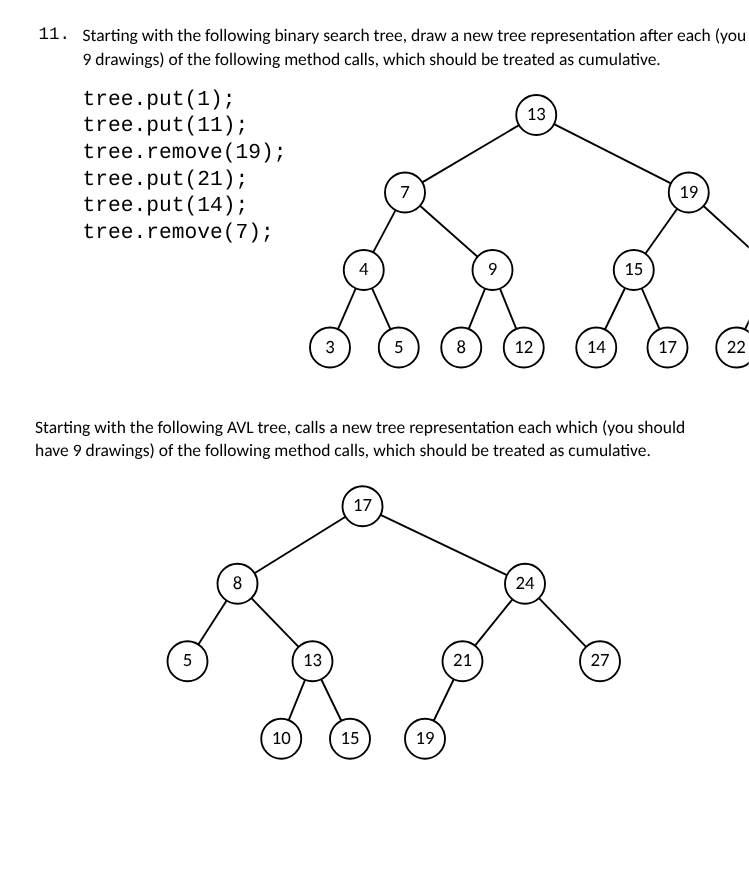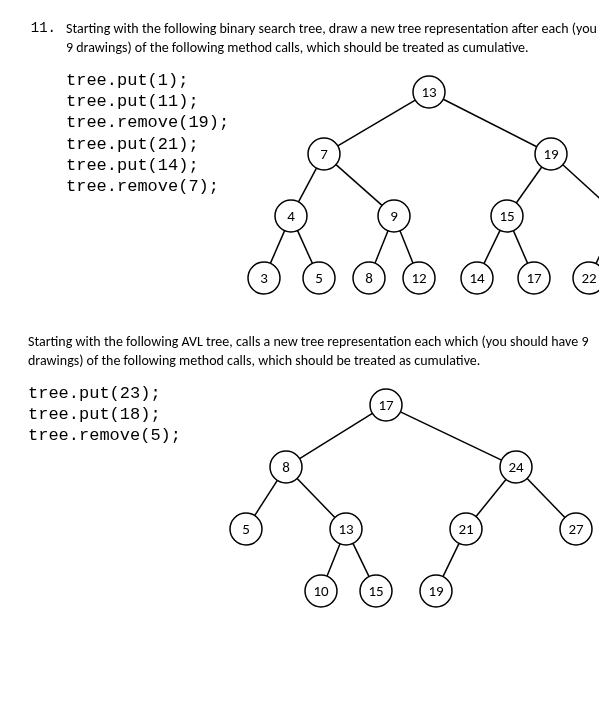--- a/index.html
+++ b/index.html
@@ -115,23 +115,20 @@
     </div>
   </div>
 </div>
 
 <div class="problem">
   <div class="body-col">
     <p class="prompt">
       <span>Starting with the following AVL tree, calls a new tree representation </span><span class="underline">each</span><span> </span><span class="underline">which</span><span> (you should have 9 drawings) of the following method calls, which should be treated as cumulative.</span>
     </p>
     <div class="content-row">
-      <div class="code">tree.put(23);
-tree.put(18);
-tree.remove(5);</div>
       <div class="tree">
         <svg id="svg12" width="430" height="235">
             <line x1="191.40155693260192" y1="32.43103470178681" x2="118.59844306739807" y2="77.5689652982132" stroke="#000" stroke-width="1.5"></line>
             <line x1="219.4416588992552" y1="30.88756039810633" x2="320.55834110074477" y2="79.11243960189367" stroke="#000" stroke-width="1.5"></line>
             <line x1="96.32597008284651" y1="99.44474637158791" x2="73.67402991715349" y2="134.5552536284121" stroke="#000" stroke-width="1.5"></line>
             <line x1="116.1267428402569" y1="97.49763426826546" x2="153.8732571597431" y2="136.50236573173456" stroke="#000" stroke-width="1.5"></line>
             <line x1="324.9559607809635" y1="98.45460863160527" x2="295.0440392190365" y2="135.54539136839472" stroke="#000" stroke-width="1.5"></line>
             <line x1="346.1267428402569" y1="97.49763426826546" x2="383.8732571597431" y2="136.50236573173456" stroke="#000" stroke-width="1.5"></line>
             <line x1="159.01650663204896" y1="162.8390635525186" x2="145.98349336795104" y2="195.1609364474814" stroke="#000" stroke-width="1.5"></line>
             <line x1="171.96897484966848" y1="162.4025480226482" x2="188.03102515033152" y2="195.5974519773518" stroke="#000" stroke-width="1.5"></line>

